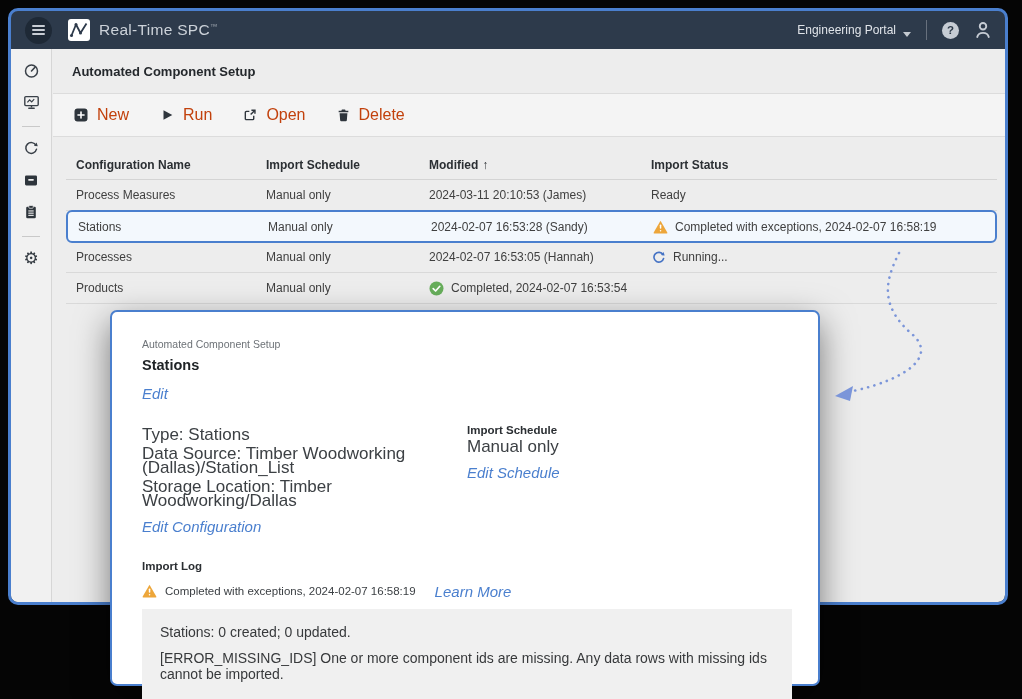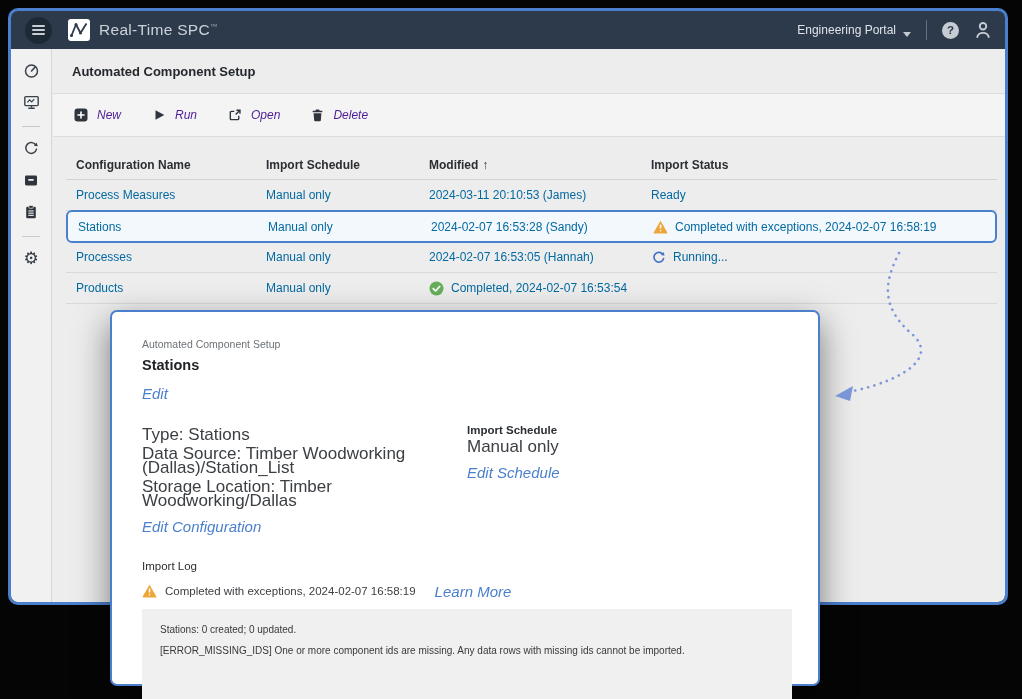--- a/index.html
+++ b/index.html
@@ -37,51 +37,51 @@
   .side-hr { width:18px; height:1px; background:#c9c9c9; margin-bottom:13px; }
   .gear-glyph { font-family:"DejaVu Sans", sans-serif; font-size:17px; color:#333a41; line-height:16px; }
 
   
   .main { position:absolute; left:42px; top:0; right:0; bottom:0; }
   .page-header { height:44px; display:flex; align-items:center; padding-left:19px; }
   .page-title { font-size:13px; font-weight:bold; color:#24282c; }
   .toolbar { height:44px; background:#f4f4f4; border-top:1px solid #dcdcdc; border-bottom:1px solid #dcdcdc;
              display:flex; align-items:center; padding-left:21px; gap:31px; }
   .tool-btn { display:flex; align-items:center; gap:9px; cursor:pointer; }
-  .tool-btn span { font-size:12px; color:#4c1d95;font-style:italic; }
+  .tool-btn span { font-size:16px; color:#c2410c; }
 
   
   .tbl { margin:13px 8px 0 13px; }
   .trow { display:grid; grid-template-columns:190px 163px 222px 1fr; align-items:center; height:31px;
-          border-bottom:1px solid #d9d9d9; font-size:12px; color:#0369a1; }
+          border-bottom:1px solid #d9d9d9; font-size:12px; color:#404040; }
   .trow.thead { height:30px; font-weight:bold; color:#2b2f33; border-bottom:1px solid #d4d4d4; }
   .cell { padding-left:10px; white-space:nowrap; overflow:hidden; }
   .trow.selected { border:2px solid #4a7fce; border-radius:6px; background:#f3f8fd; height:33px; margin:-1px 0; }
   .status-cell { display:flex; align-items:center; gap:7px; }
   .sort-arrow { font-weight:bold; margin-left:4px; }
 
   
   .panel { position:absolute; left:110px; top:310px; width:710px; height:376px; background:#fff;
            border:2px solid #4a7fce; border-radius:7px; box-shadow:0 12px 34px rgba(0,0,0,.5);
            padding:26px 30px 0 30px; z-index:10; }
   .crumb { font-size:10.5px; color:#6d7277; }
   .panel-title { font-size:14.5px; font-weight:bold; color:#202427; margin-top:7px; }
   .link { font-size:15px; color:#4a7fce; cursor:pointer; display:inline-block;font-style:italic; }
   .edit-link { margin-top:12px; }
   .cols { display:flex; margin-top:21px; }
   .col-left { width:325px; }
   .sec-h { font-size:11.5px; font-weight:bold; color:#2b2f33; }
   .sec-line { font-size:17px; color:#3c4044; margin-top:4px; line-height:14.5px; }
   .sec-link { margin-top:9px; }
-  .log-h { font-size:11.5px; font-weight:normal; color:#2b2f33; margin-top:24px; }
+  .log-h { font-size:11.5px; font-weight:bold; color:#2b2f33; margin-top:24px; }
   .log-status { display:flex; align-items:center; gap:8px; margin-top:11px; }
   .log-status .txt { font-size:11.5px; color:#3c4044; }
   .log-status .link { margin-left:11px; }
   .log-box { margin-top:9px; width:650px; height:90px; background:#f0f0f0; padding:15px 18px; }
-  .log-box p { font-size:10px; color:#37393b; }
+  .log-box p { font-size:14px; color:#37393b; }
   .log-box p + p { margin-top:10px; }
 
   
   .arrow-svg { position:absolute; left:0; top:0; pointer-events:none; z-index:11; }
 
   svg { display:block; }
 </style>
 </head>
 <body>
 

